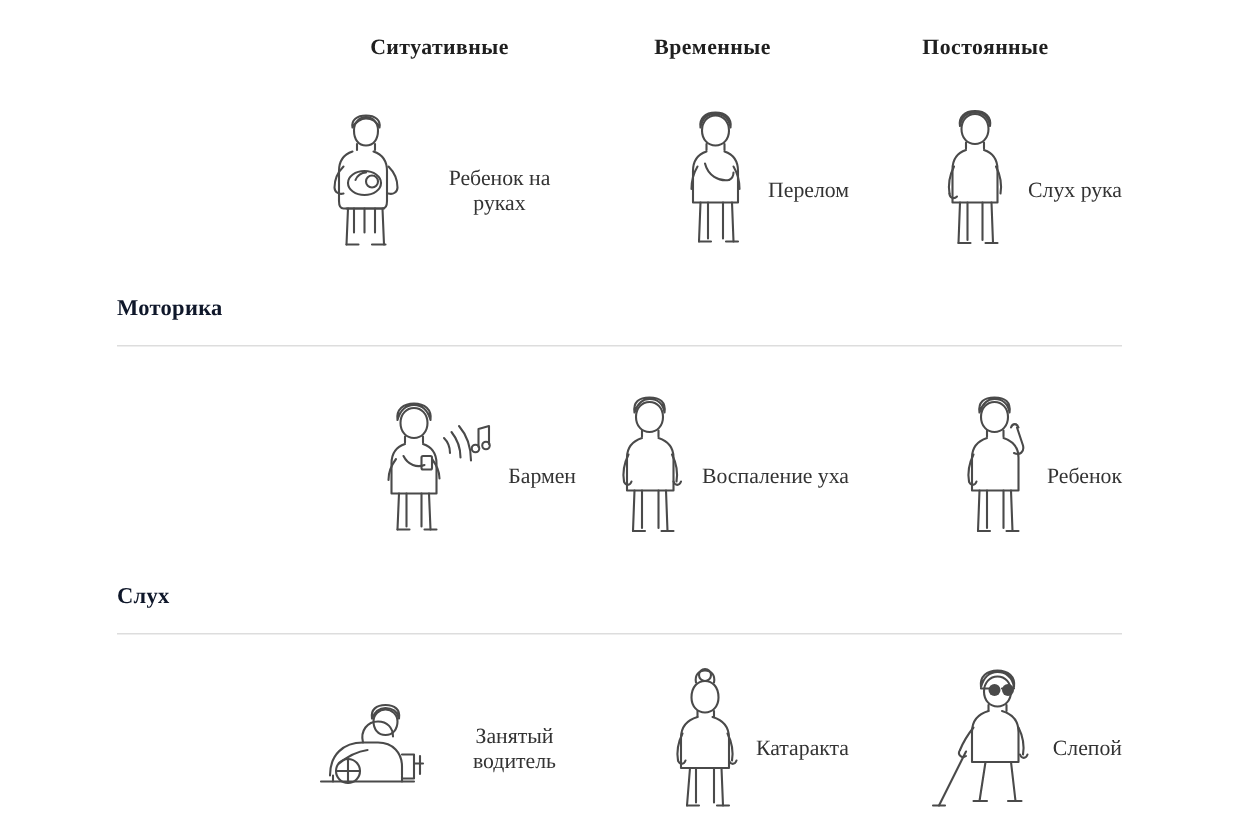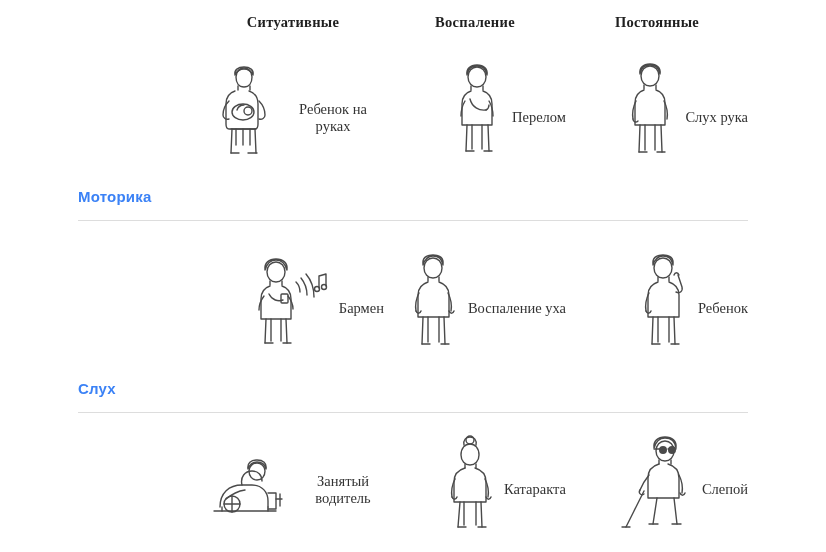--- a/index.html
+++ b/index.html
@@ -16,21 +16,21 @@
   }
   .matrix {
     width: 826px;
     height: 552px;
     position: relative;
     box-sizing: border-box;
   }
   .header-row {
     display: flex;
     align-items: flex-start;
-    padding-top: 14px;
+    padding-top: 24px;
   }
   .row {
     display: flex;
     align-items: stretch;
     position: relative;
   }
   .row + .row { }
   .rowline {
     position: absolute;
     left: 78px;
@@ -42,24 +42,24 @@
   .rowlabel-cell {
     width: 202px;
     min-width: 202px;
     display: flex;
     align-items: flex-end;
     padding-left: 78px;
     box-sizing: border-box;
     padding-bottom: 16px;
   }
   .rowlabel {
-    font-family: Liberation Sans, sans-serif;
+    font-family: Liberation Serif, serif;
     font-weight: bold;
     font-size: 15px;
-    color: #3b82f6;
+    color: #0f172a;
     letter-spacing: 0.2px;
   }
   .col-head {
     width: 182px;
     min-width: 182px;
     text-align: center;
     font-weight: bold;
     font-size: 14.5px;
     color: #1f1f1f;
     letter-spacing: 0.3px;
@@ -96,21 +96,21 @@
   svg { display: block; }
 </style>
 </head>
 <body>
 
 <div class="matrix">
 
   <div class="header-row">
     <div class="col-head spacer"></div>
     <div class="col-head">Ситуативные</div>
-    <div class="col-head">Воспаление</div>
+    <div class="col-head">Временные</div>
     <div class="col-head">Постоянные</div>
   </div>
 
   <div class="row r1">
     <div class="rowline"></div>
 
     <div class="rowlabel-cell">
       <span class="rowlabel">Моторика</span>
     </div>
 

